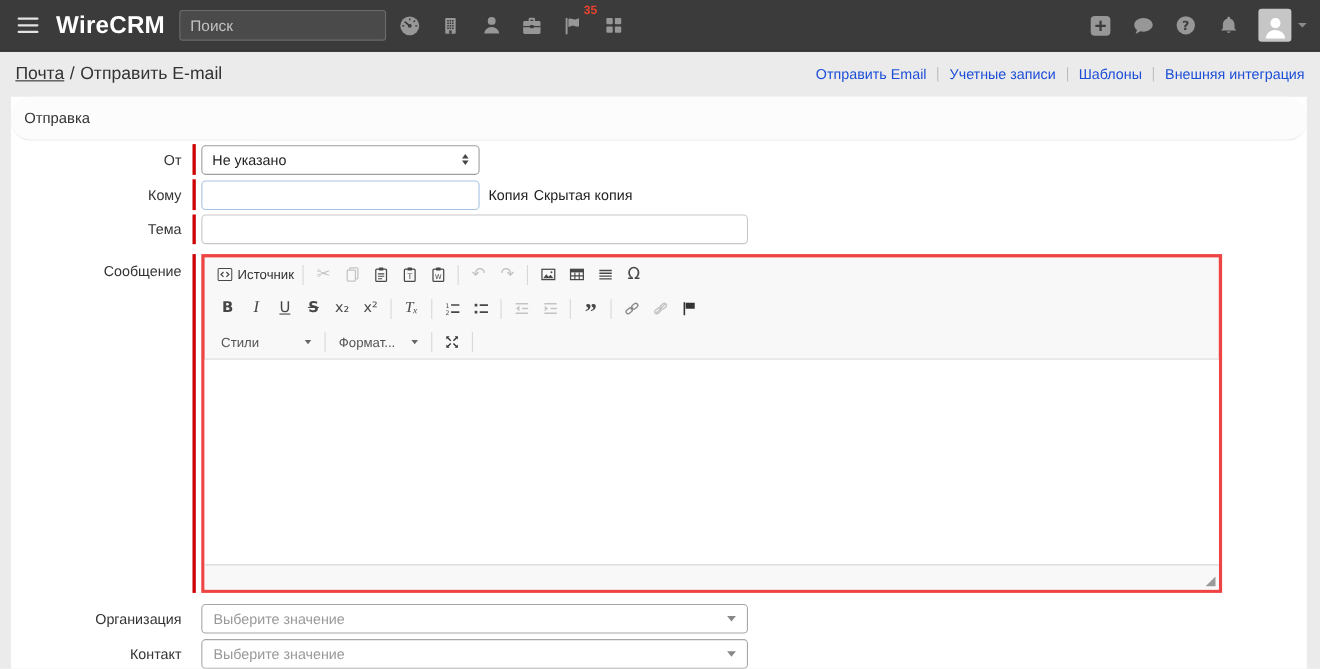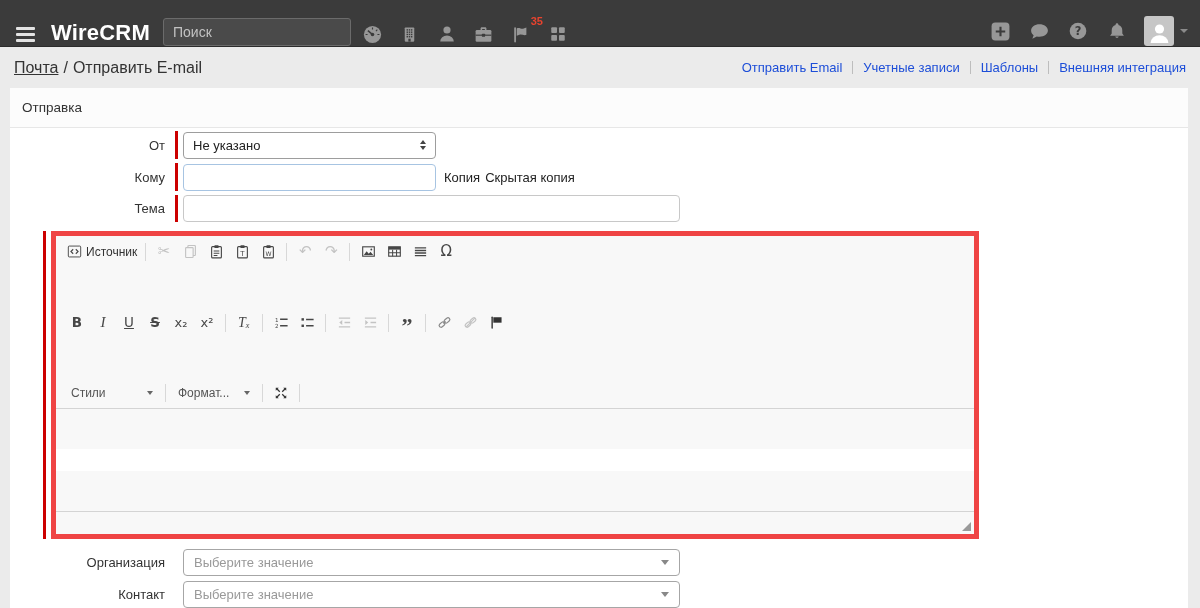--- a/index.html
+++ b/index.html
@@ -1,21 +1,21 @@
 <!DOCTYPE html>
 <html><head>
 <meta charset="utf-8">
 <style>
   *{margin:0;padding:0;box-sizing:border-box;}
   html,body{width:1200px;height:608px;overflow:hidden;}
   body{font-family:"Liberation Sans",sans-serif;background:#ebebeb;}
   .page{position:relative;width:1200px;height:608px;}
 
   
-  .navbar{position:absolute;top:0;left:0;right:0;height:47px;background:#3b3b3b;display:flex;align-items:flex-end;border-bottom:1px solid #2c2c2c;}
+  .navbar{position:absolute;top:0;left:0;right:0;height:47px;background:#3b3b3b;display:flex;align-items:center;border-bottom:1px solid #2c2c2c;}
   .navbar button{background:none;border:none;cursor:pointer;}
   .hamb{margin-left:14px;display:flex;flex-direction:column;gap:3.5px;padding:4px 2px;}
   .hamb span{display:block;width:19px;height:2.6px;background:#e3e3e3;border-radius:1px;}
   .brand{color:#fff;font-size:22px;font-weight:bold;margin:0 13px 0 14px;letter-spacing:.2px;}
   .search{width:188px;height:28px;background:#4a4a4a;border:1px solid #6b6b6b;border-radius:3px;color:#ddd;padding:0 9px;font-size:14px;font-family:"Liberation Sans",sans-serif;outline:none;}
   .search::placeholder{color:#c2c2c2;}
   .nav-ic{display:flex;align-items:center;gap:13px;margin-left:10px;}
   .nav-ib{position:relative;width:24px;height:24px;display:flex;align-items:center;justify-content:center;}
   .badge{position:absolute;top:-7px;right:-10px;color:#e8432e;font-size:11px;font-weight:bold;}
   .nav-right{margin-left:auto;display:flex;align-items:center;gap:15px;padding-right:12px;}
@@ -27,21 +27,21 @@
   .crumbbar{position:absolute;top:47px;left:0;right:0;height:41px;display:flex;align-items:center;padding:0 14px;}
   .breadcrumb{font-size:16px;color:#333;}
   .breadcrumb a{color:#333;text-decoration:underline;cursor:pointer;}
   .crumb-sep{margin:0 5px;color:#333;}
   .hlinks{margin-left:auto;display:flex;align-items:center;font-size:13px;color:#1d1d1d;}
   .hlinks a{color:#1d4ed8;text-decoration:none;cursor:pointer;}
   .hsep{width:1px;height:13px;background:#bdbdbd;margin:0 10px;}
 
   
   .panel{position:absolute;top:88px;left:10px;right:12px;bottom:0;background:#fff;}
-  .hrow{position:absolute;top:0;left:0;right:0;height:40px;background:#fcfcfc;border-bottom:1px solid #e7e7e7;}
+  .hrow{position:absolute;top:0;left:0;right:0;height:40px;background:#fcfcfc;border-bottom:1px solid #e7e7e7;border-radius:18px;}
   .slabel{position:absolute;left:12px;top:12px;font-size:13.5px;color:#333;}
   .btns{position:absolute;left:240px;top:9px;display:flex;gap:4px;}
   .btn{height:22px;line-height:20px;padding:0 10px;font-size:12.5px;color:#333;background:linear-gradient(#fdfdfd,#eaeaea);border:1px solid #bdbdbd;border-radius:3px;font-family:"Liberation Sans",sans-serif;cursor:pointer;}
 
   .frow{position:absolute;left:0;display:flex;align-items:center;padding-left:23px;}
   .frow.top-align{align-items:flex-start;}
   .flabel{width:132px;text-align:right;font-size:13px;color:#333;flex:none;}
   .reqbar{width:3px;background:#c00;align-self:stretch;margin-left:10px;flex:none;}
   .fld{margin-left:5px;}
   .fld-nobar{margin-left:18px;}
@@ -52,21 +52,21 @@
   .spin .up{border-bottom:4.5px solid #444;}
   .spin .dn{border-top:4.5px solid #444;}
 
   .inp{height:27px;border:1px solid #c8c8c8;border-radius:4px;padding:0 8px;font-size:13px;color:#222;font-family:"Liberation Sans",sans-serif;outline:none;background:#fff;}
   .inp-to{width:253px;border-color:#a7c4e2;}
   .inp-subj{width:497px;}
   .cclinks{margin-left:8px;font-size:13px;color:#222;display:flex;gap:5px;}
   .cclinks span{cursor:pointer;}
 
   
-  .editor{width:928px;height:308px;border:5px solid #ef4444;display:flex;flex-direction:column;background:#f8f8f8;gap:40px;}
+  .editor{width:928px;height:308px;border:3px solid #ef4444;display:flex;flex-direction:column;background:#f8f8f8;}
   .tbrow{height:31px;display:flex;align-items:center;padding:0 8px;flex:none;}
   .tbrow.last{border-bottom:1px solid #d4d4d4;text-align:center;}
   .tbi{height:24px;min-width:24px;display:flex;align-items:center;justify-content:center;color:#474747;background:none;border:none;border-radius:2px;padding:0 2px;margin:0 1px;cursor:pointer;}
   .tbi.dis{color:#c3c3c3;}
   .tbi.mid{color:#8a8a8a;}
   .tsep{width:1px;height:18px;background:#d8d8d8;margin:0 5px;flex:none;}
   .src-label{font-size:12px;color:#333;margin-left:4px;}
   .g{font-family:"DejaVu Sans",sans-serif;font-size:15px;line-height:1;}
   .gb{font-weight:bold;font-size:13.5px;}
   .gi{font-family:"Liberation Serif",serif;font-style:italic;font-size:15px;}
@@ -239,20 +239,21 @@
       </span>
     </div>
 
     <div class="frow" style="top:107px;height:27px;right:0;">
       <span class="flabel">Тема</span>
       <span class="reqbar"></span>
       <input class="inp inp-subj fld" value="" style="">
     </div>
 
     <div class="frow top-align" style="top:143px;height:308px;right:0;">
+      <span class="flabel" style="padding-top:8px;">Сообщение</span>
       <span class="reqbar"></span>
       <div class="editor fld">
 
         <div class="tbrow">
           <button class="tbi">
             <svg viewBox="0 0 16 16" width="15" height="15">
                 <rect x="1.4" y="2.2" width="13.2" height="11.6" rx="1" stroke="currentColor" fill="none"></rect>
                 <path d="M6.6 5.6 4.2 8l2.4 2.4M9.4 5.6 11.8 8l-2.4 2.4" stroke="currentColor" fill="none" stroke-width="1.2"></path>
               </svg>
             <span class="src-label">Источник</span>

